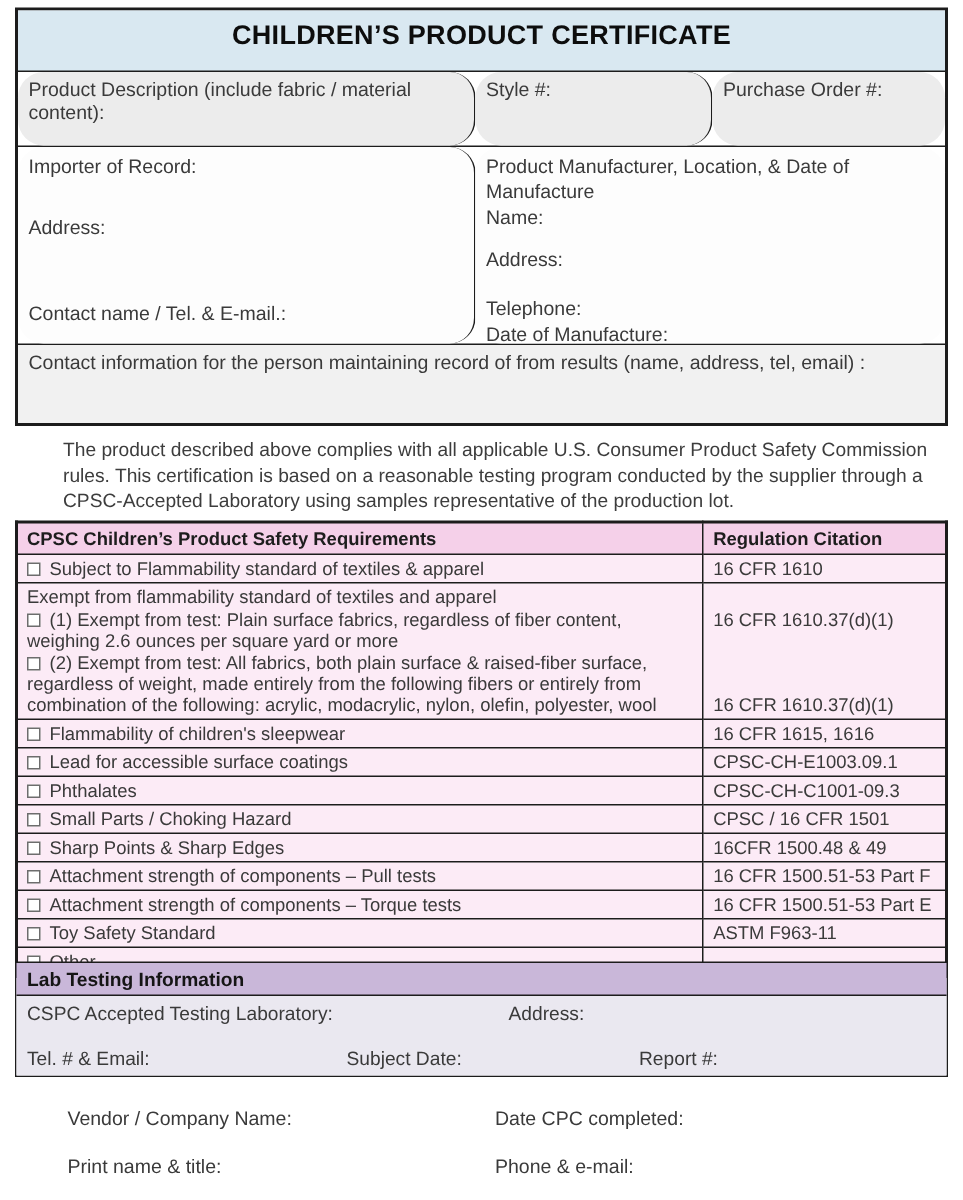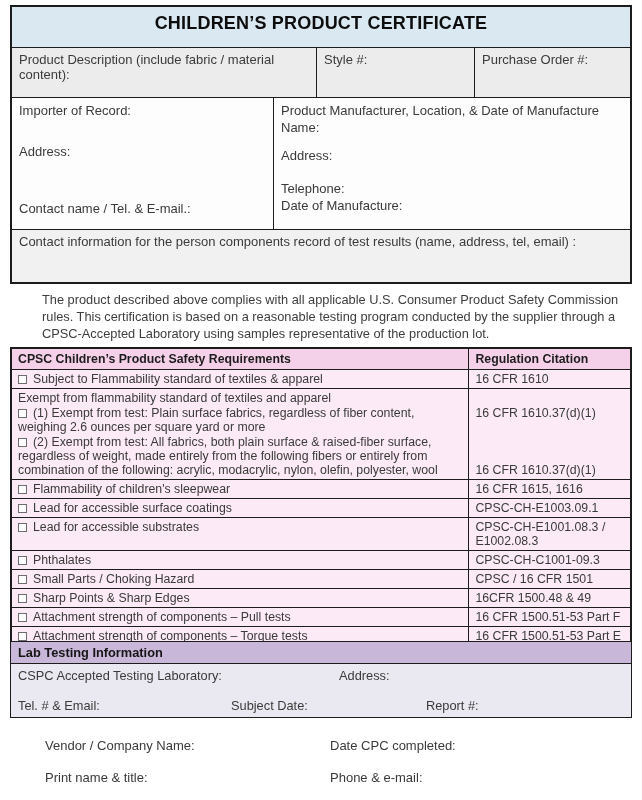--- a/index.html
+++ b/index.html
@@ -28,30 +28,30 @@
   }
   .title-bar{
     background:var(--c-title-bg);height:41px;
     border-bottom:1px solid var(--c-border);
     text-align:center;padding-top:6px;
   }
   .title-bar h1{
     font-size:18px;font-weight:bold;color:#0d0d0d;letter-spacing:.2px;
   }
   .fr{display:flex;width:100%;}
-  .fc{border-right:1px solid var(--c-border);padding:4px 7px;font-size:13px;}
+  .fc{border-right:1px solid var(--c-border);padding:4px 7px;font-size:13px;border-radius:17px;}
   .fc:last-child{border-right:none;}
   .r1{height:50px;border-bottom:1px solid var(--c-border);}
   .r1 .fc{background:var(--c-row1);}
   .c-pd{width:305px;}
   .c-st{width:158px;}
   .c-po{width:155px;flex:1;}
   .r2{height:132px;border-bottom:1px solid var(--c-border);}
   .r2 .fc{background:var(--c-row2);}
-  .c-imp{width:262px;}
+  .c-imp{width:305px;}
   .c-mfg{flex:1;}
   .lbl{display:block;font-size:13px;line-height:17px;}
   .mt24{margin-top:24px;}
   .mt40{margin-top:40px;}
   .mt11{margin-top:11px;}
   .mt16{margin-top:16px;}
   .r3{height:52px;background:var(--c-row3);padding:4px 7px;font-size:13px;}
   
   .paragraph{
     position:absolute;left:42px;top:291px;width:578px;
@@ -128,21 +128,21 @@
       </div>
       <div class="fc c-mfg">
         <span class="lbl">Product Manufacturer, Location, &amp; Date of Manufacture</span>
         <span class="lbl">Name:</span>
         <span class="lbl mt11">Address:</span>
         <span class="lbl mt16">Telephone:</span>
         <span class="lbl">Date of Manufacture:</span>
       </div>
     </div>
     <div class="r3">
-      <span>Contact information for the person components record of test results (name, address, tel, email) :</span>
+      <span>Contact information for the person maintaining record of from results (name, address, tel, email) :</span>
     </div>
   </div>
 
   <p class="paragraph">The product described above complies with all applicable U.S. Consumer Product Safety Commission rules. This certification is based on a reasonable testing program conducted by the supplier through a CPSC-Accepted Laboratory using samples representative of the production lot.</p>
 
   <table class="safety">
     <thead>
       <tr>
         <th class="col-req">CPSC Children’s Product Safety Requirements</th>
         <th class="col-cite">Regulation Citation</th>
@@ -168,24 +168,20 @@
         </tr>
         <tr>
           <td><span class="cb"></span><span>Flammability of children's sleepwear</span></td>
           <td>16 CFR 1615, 1616</td>
         </tr>
         <tr>
           <td><span class="cb"></span><span>Lead for accessible surface coatings</span></td>
           <td>CPSC-CH-E1003.09.1</td>
         </tr>
         <tr>
-          <td><span class="cb"></span><span>Lead for accessible substrates</span></td>
-          <td>CPSC-CH-E1001.08.3 / E1002.08.3</td>
-        </tr>
-        <tr>
           <td><span class="cb"></span><span>Phthalates</span></td>
           <td>CPSC-CH-C1001-09.3</td>
         </tr>
         <tr>
           <td><span class="cb"></span><span>Small Parts / Choking Hazard</span></td>
           <td>CPSC / 16 CFR 1501</td>
         </tr>
         <tr>
           <td><span class="cb"></span><span>Sharp Points &amp; Sharp Edges</span></td>
           <td>16CFR 1500.48 &amp; 49</td>

